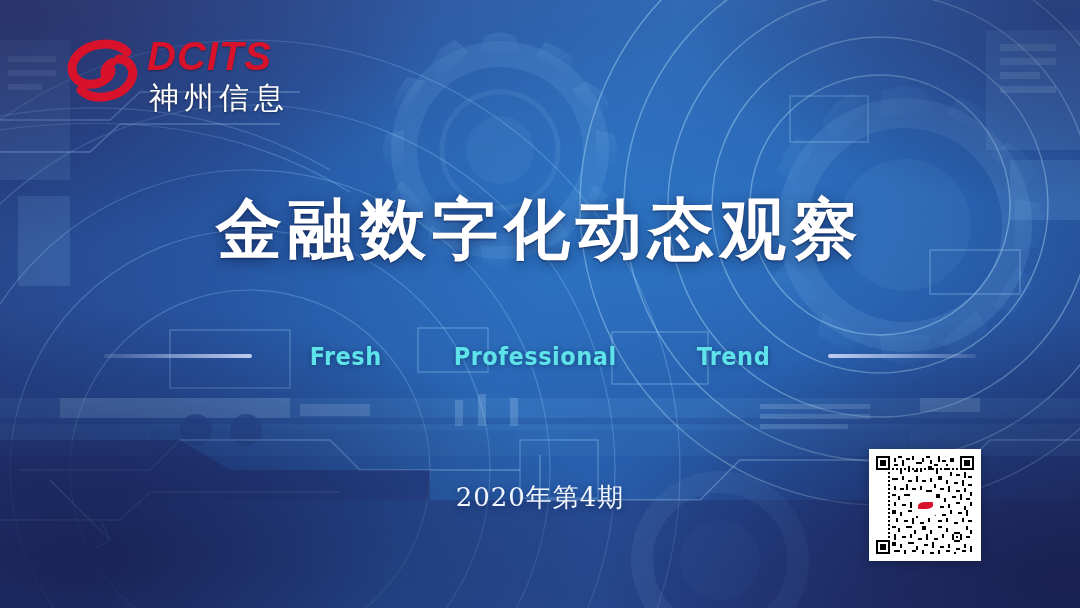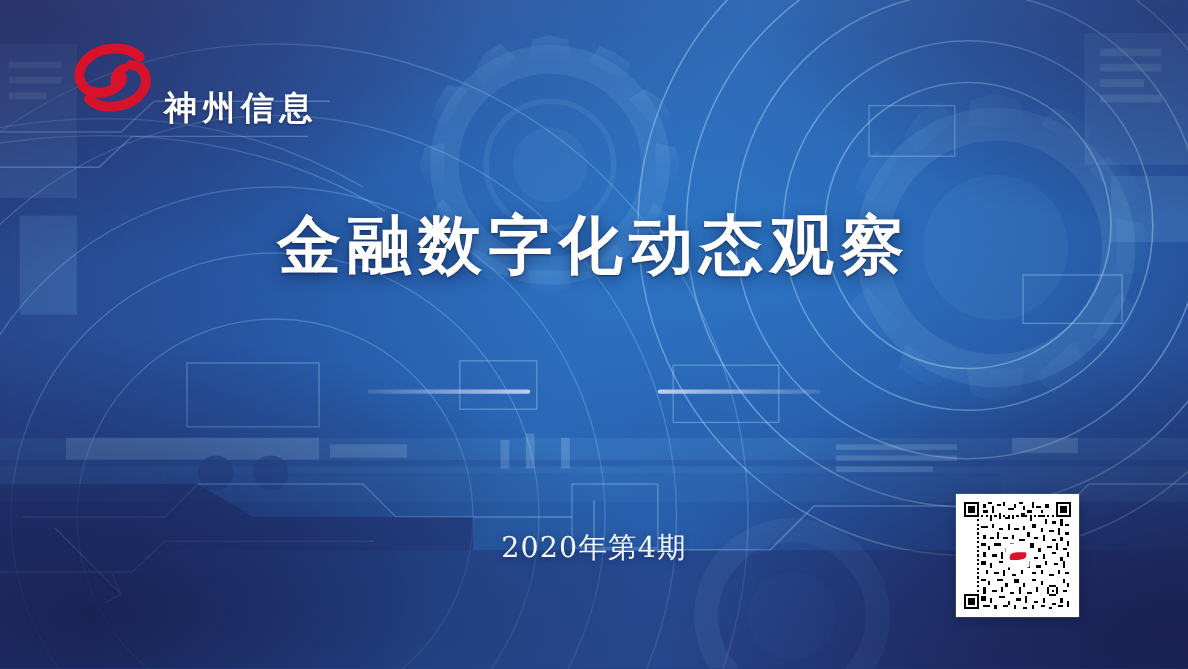--- a/index.html
+++ b/index.html
@@ -35,32 +35,32 @@
   #logo .mark { position:absolute; left:0; top:6px; width:78px; height:78px; }
   #logo .wordmark {
     position:absolute; left:84px; top:8px;
     font-size:40px; font-weight:bold; font-style:italic;
     letter-spacing:1px; color:#d8122a;
     text-shadow:0 1px 2px rgba(0,0,0,0.35);
     font-family:"Liberation Sans", sans-serif;
   }
   #logo .cnname {
     position:absolute; left:86px; top:52px;
-    font-size:30px; font-weight:bold; color:#ffffff;
+    font-size:30px; font-weight:normal; color:#ffffff;
     letter-spacing:5px;
     font-family:"DejaVu Sans", sans-serif;
     text-shadow:0 1px 3px rgba(0,0,0,0.45);
   }
 
   
   #title {
     position:absolute; left:0; right:0; top:185px;
     text-align:center;
     font-family:"DejaVu Sans", sans-serif;
-    font-size:58px; font-weight:bold; color:#ffffff;
+    font-size:66px; font-weight:bold; color:#ffffff;
     letter-spacing:6px;
     text-shadow:0 3px 14px rgba(10,20,60,0.55), 0 1px 2px rgba(10,20,60,0.6);
     white-space:nowrap;
   }
 
   
   #tagline {
     position:absolute; left:0; right:0; top:341px;
     height:30px;
     display:flex; align-items:center; justify-content:center;
@@ -272,28 +272,36 @@
   <div class="bglayer topglow"></div>
 
   <div id="logo">
     <svg class="mark" viewBox="0 0 78 78" xmlns="http://www.w3.org/2000/svg">
       <g fill="none" stroke="#d8122a" stroke-linecap="round">
         <path d="M64,20 C52,8 26,10 14,24 C4,36 10,50 24,52 C36,54 48,46 48,38" stroke-width="9"></path>
         <path d="M18,58 C30,70 56,66 66,52 C74,40 68,28 56,27" stroke-width="9"></path>
         <path d="M50,30 C44,32 40,38 42,44" stroke-width="8"></path>
       </g>
     </svg>
+    <div class="wordmark">DCITS</div>
     <div class="cnname">神州信息</div>
   </div>
 
   <div id="title">金融数字化动态观察</div>
 
   <div id="tagline">
     <div class="rule left"></div>
     <div class="gapA"></div>
+    <div class="words">
+      <span class="word">Fresh</span>
+      <span class="gapB"></span>
+      <span class="word">Professional</span>
+      <span class="gapC"></span>
+      <span class="word">Trend</span>
+    </div>
     <div class="gapD"></div>
     <div class="rule right"></div>
   </div>
 
   <div id="issue">2020年第4期</div>
 
   <div id="qr">
     <div class="cells">
       <svg viewBox="0 0 49 49" width="98" height="98" shape-rendering="crispEdges" xmlns="http://www.w3.org/2000/svg">
         <rect width="49" height="49" fill="#ffffff"></rect>

